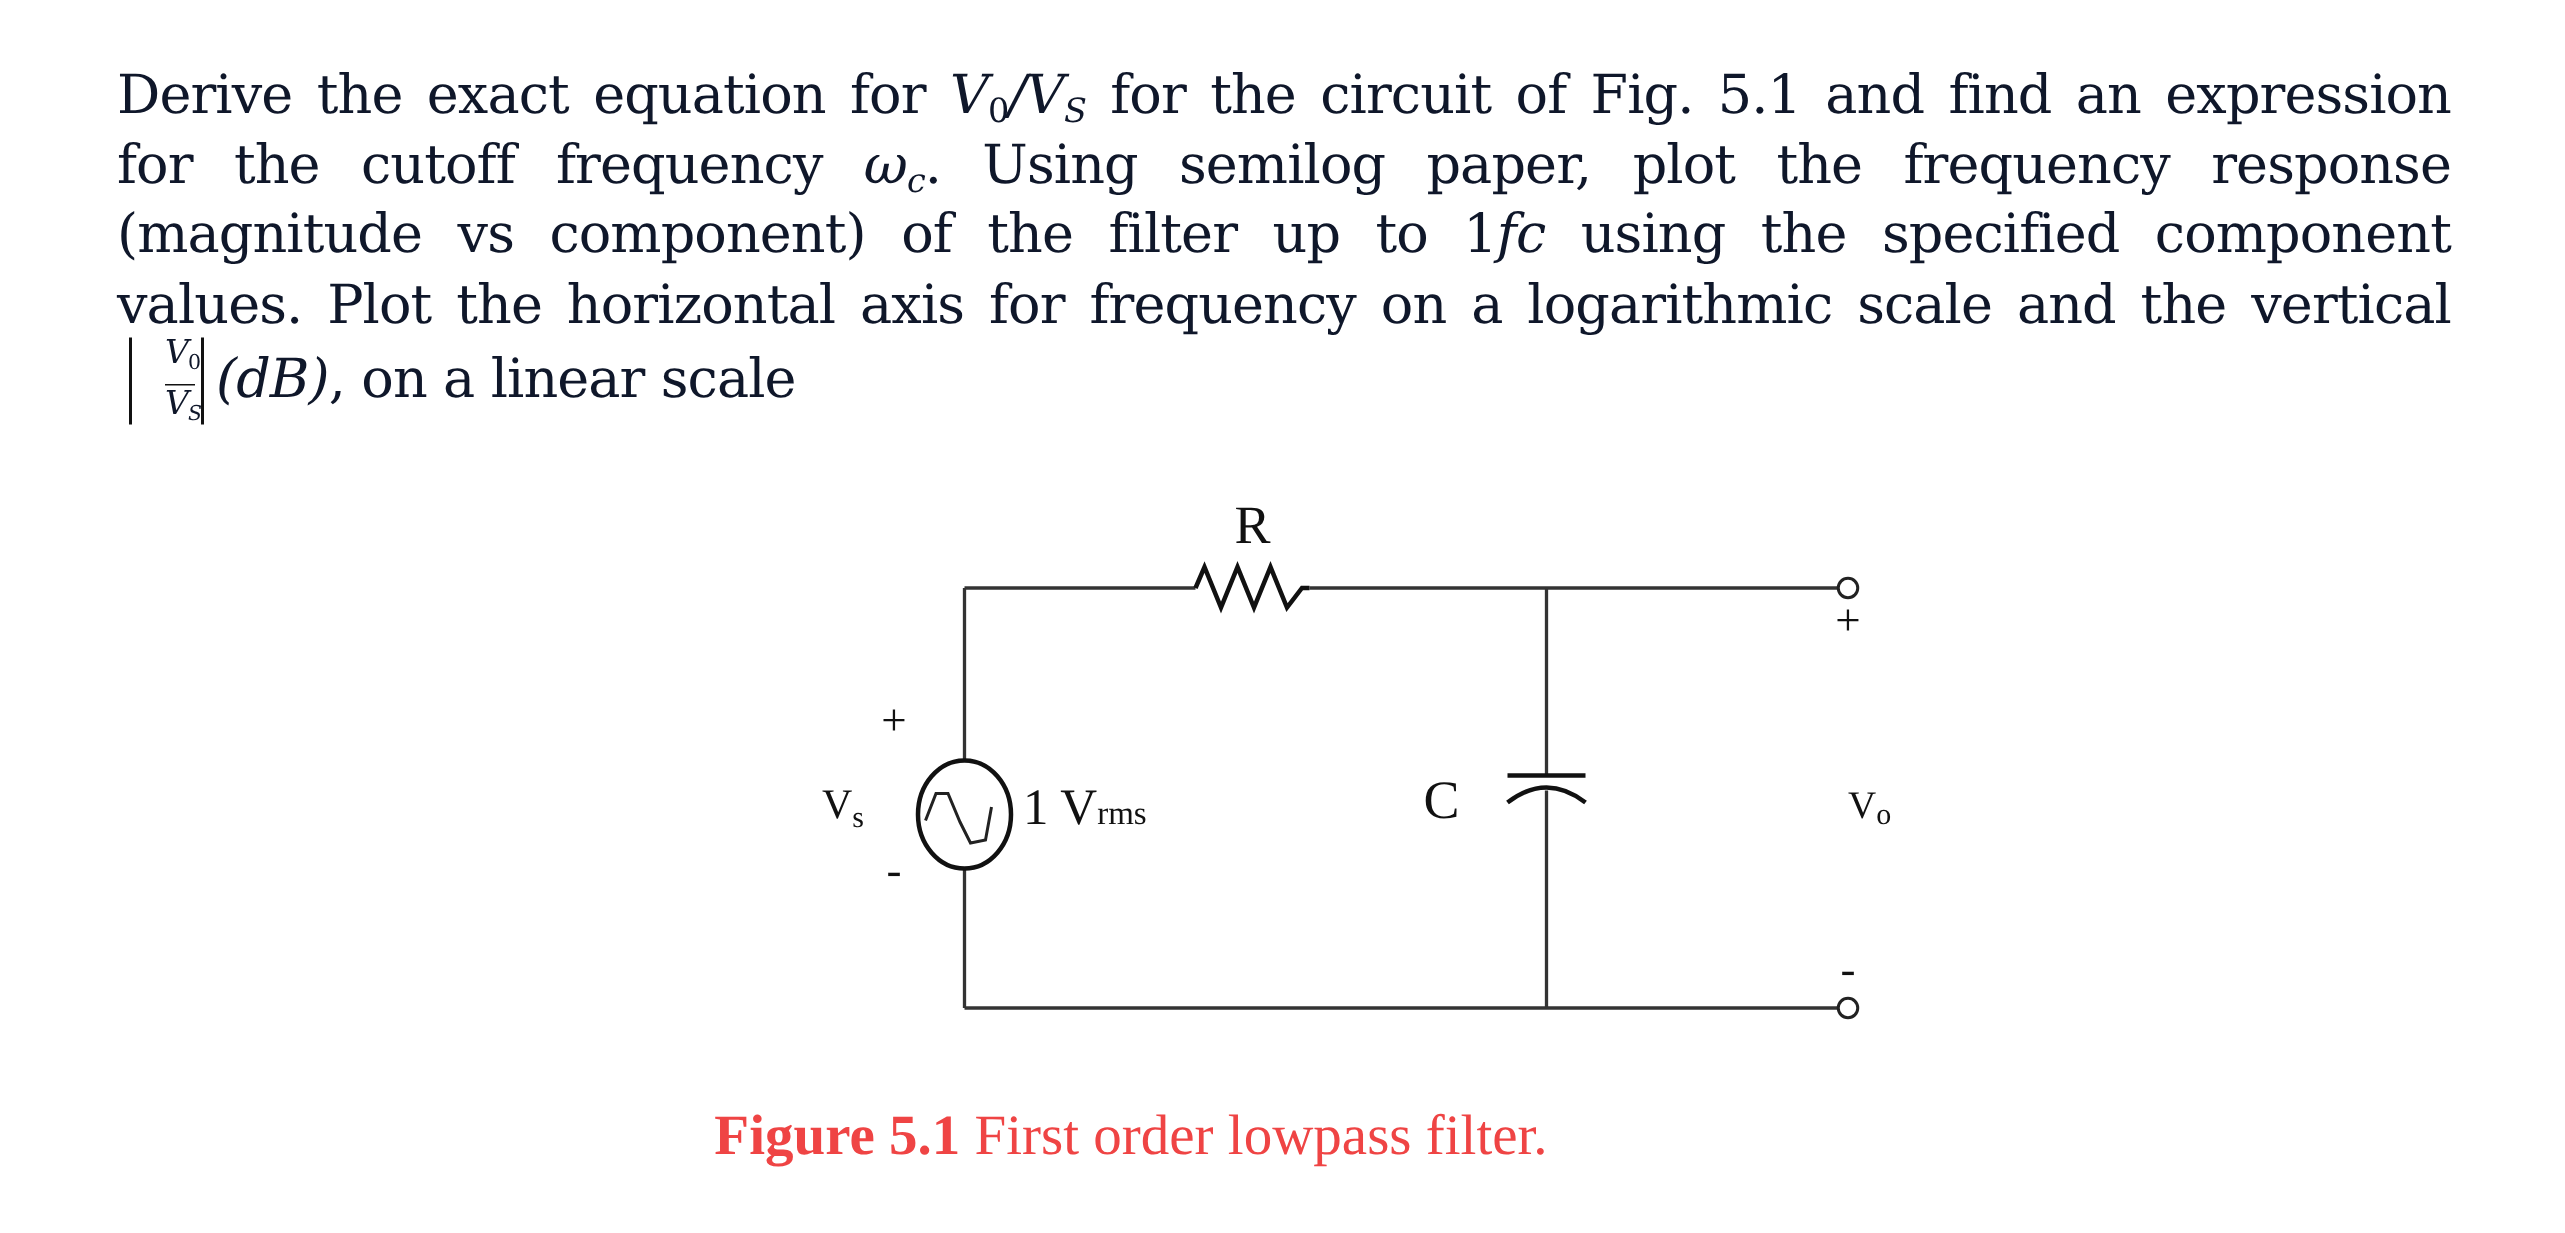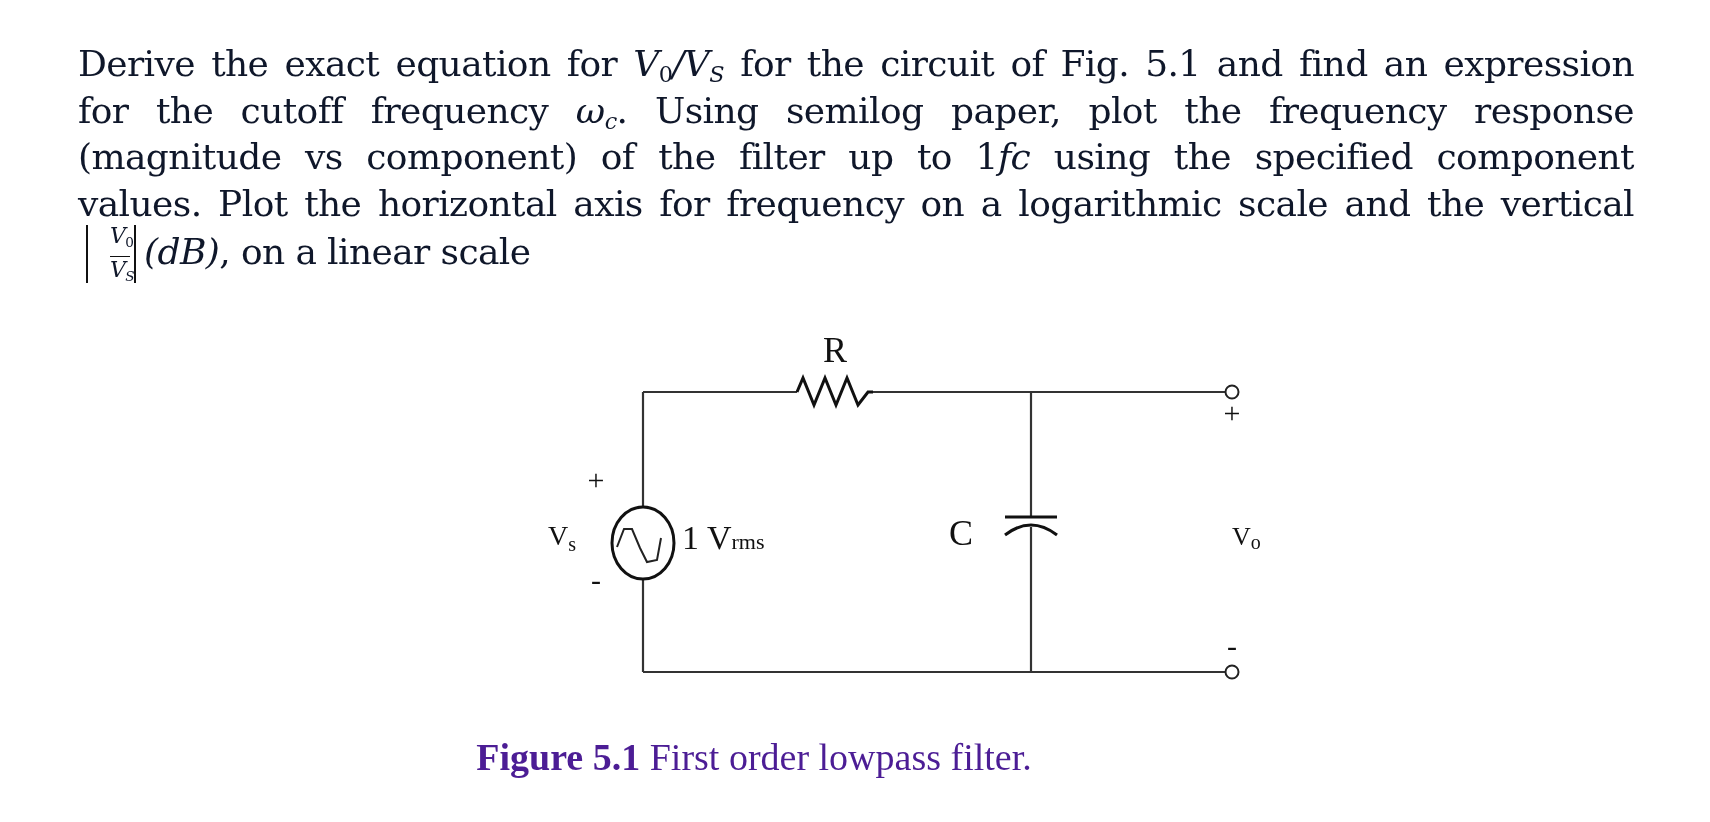--- a/index.html
+++ b/index.html
@@ -18,21 +18,21 @@
     .frac-wrap { display:inline-block; vertical-align:middle; position:relative; margin:0 6px; height:56px; width:54px; top:-4px; }
     .bar-l, .bar-r { position:absolute; top:2px; width:2px; height:58px; background:#111; }
     .bar-l { left:2px; } .bar-r { right:2px; }
     .frac { position:absolute; left:8px; right:8px; top:0; text-align:center; font-size:22px; line-height:26px;margin-left:18px; }
     .frac .num { display:block; border-bottom:1.6px solid #111; padding-bottom:1px; }
     .frac .den { display:block; }
     svg.circuit { position:absolute; left:0; top:0; }
     .lbl { font-family:"Liberation Serif","DejaVu Serif",serif; fill:#111; }
     .caption {
       position:absolute; left:0; width:1388px; top:735px; text-align:center;
-      font-family:"Liberation Serif","DejaVu Serif",serif; font-size:38px; color:#4c1d95;
+      font-family:"Liberation Serif","DejaVu Serif",serif; font-size:38px; color:#ef4444;
       padding-left:120px; box-sizing:border-box;
     }
     .caption b { font-weight:bold; }
   </style>
 </head>
 <body>
 
 <div class="para">
   <span class="line"><span>Derive the exact equation for </span><span class="math"><span>V</span><span class="subn">0</span></span><span class="math">/</span><span class="math"><span>V</span><span class="sub">S</span></span><span> for the circuit of Fig. 5.1 and find an expression</span></span>
   <span class="line"><span>for the cutoff frequency </span><span class="math"><span>ω</span><span class="sub">c</span></span><span>. Using semilog paper, plot the frequency response</span></span>

